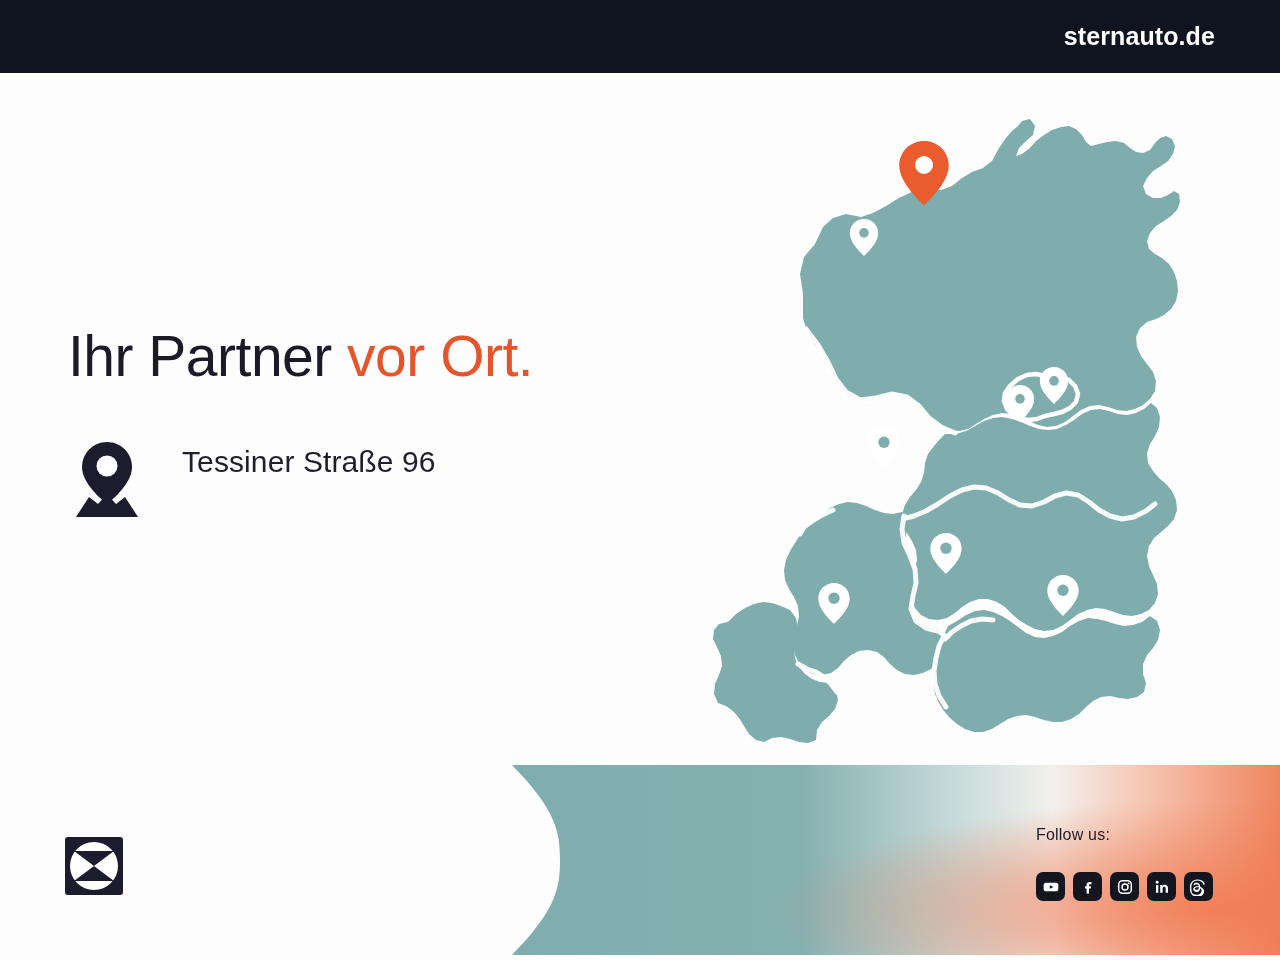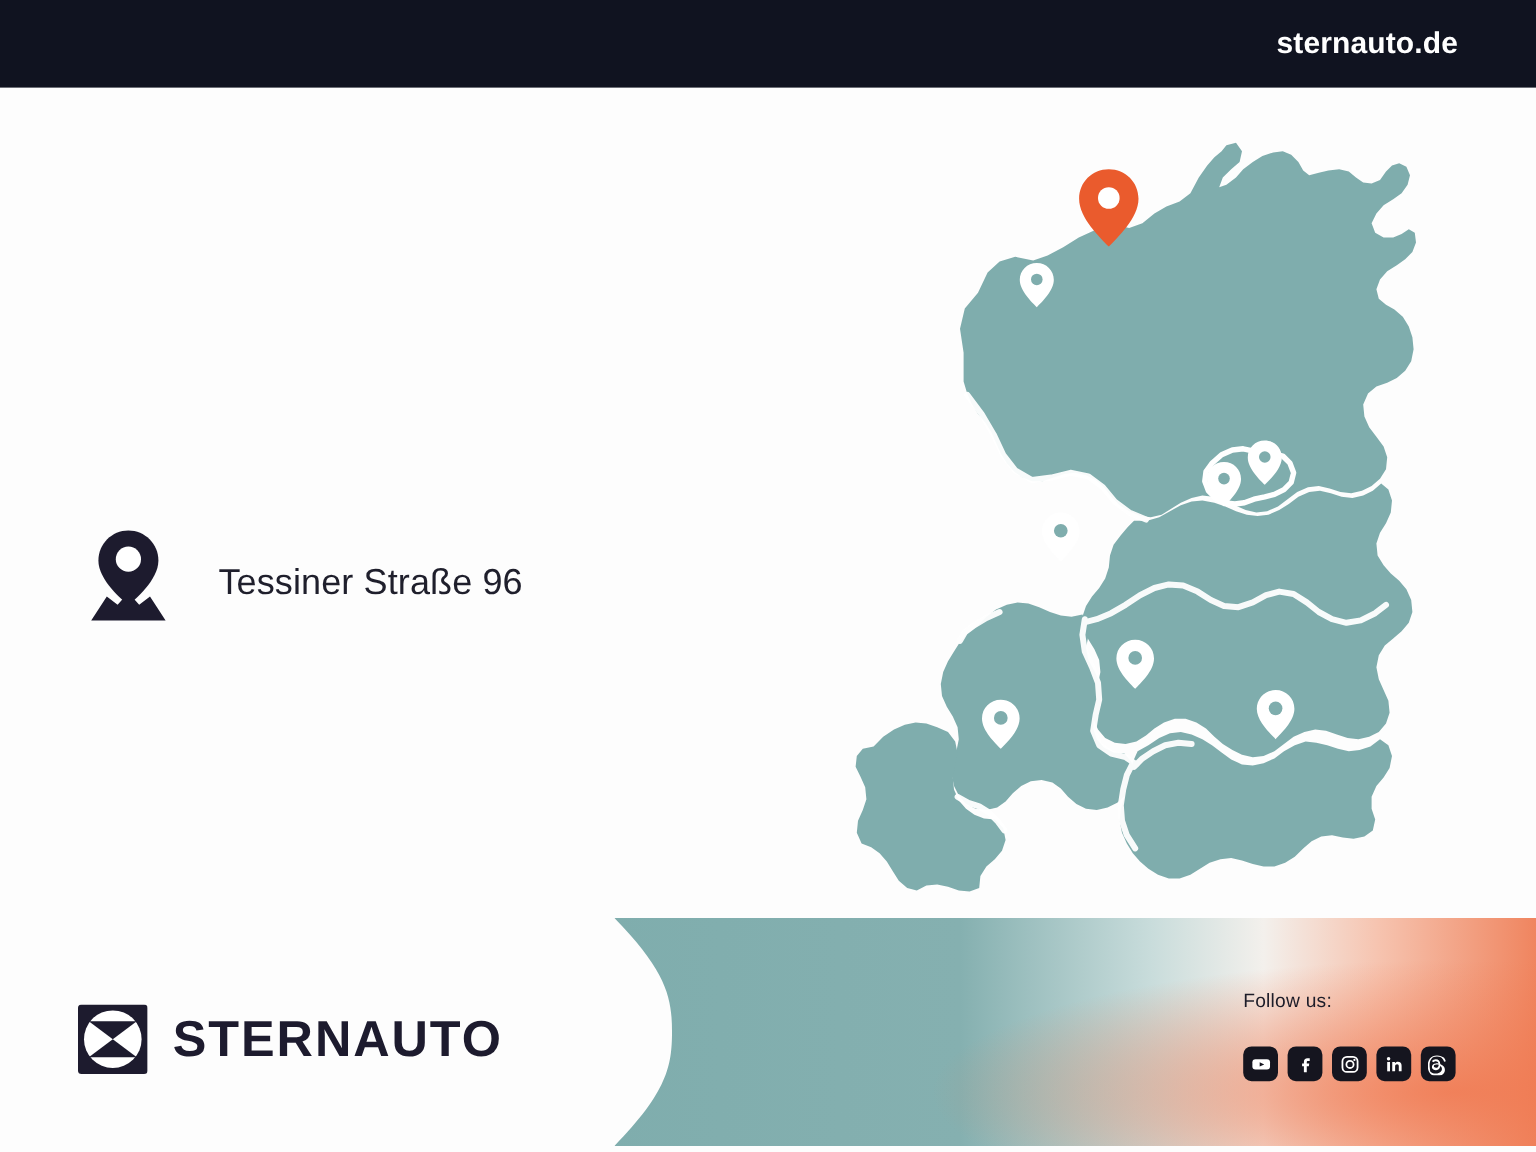--- a/index.html
+++ b/index.html
@@ -69,21 +69,21 @@
     margin-top: 3px;
   }
   #address-lines {
     font-size: 30px;
     line-height: 37px;
     color: #1f1f2c;
     font-weight: 400;
     letter-spacing: 0.1px;
     padding-top: 6px;
   }
-  #address-lines div { white-space: nowrap; margin-top: 24px; }
+  #address-lines div { white-space: nowrap; }
 
   
   #map-wrap {
     position: absolute;
     left: 700px;
     top: 86px;
     width: 520px;
     height: 660px;
   }
   #map-svg { display: block; width: 520px; height: 660px; }
@@ -148,20 +148,23 @@
 </style>
 </head>
 <body>
 
 <div id="page">
 
   <div id="topbar">
     <span id="topbar-url">sternauto.de</span>
   </div>
 
+  <div id="headline">
+    <span class="dark">Ihr Partner</span><span class="accent"> vor Ort.</span>
+  </div>
 
   <div id="address-block">
     <span id="address-pin-icon">
       <svg viewBox="0 0 66 78" width="66" height="78" aria-hidden="true">
         <path d="M33 2 C19.2 2 8 13.2 8 27 c0 16.5 20 33 25 37 c5 -4 25 -20.5 25 -37 C58 13.2 46.8 2 33 2 z" fill="#1d1b2e"></path>
         <circle cx="33" cy="26" r="10.5" fill="#ffffff"></circle>
         <path d="M2 77 L15 57 L24 64 L33 54 L42 64 L51 57 L64 77 Z" fill="#1d1b2e"></path>
       </svg>
     </span>
     <div id="address-lines">
@@ -366,16 +369,15 @@
 
   <div id="brand">
     <span id="brand-mark">
       <svg viewBox="0 0 58 58" width="58" height="58" aria-hidden="true">
         <rect x="0" y="0" width="58" height="58" rx="3" fill="#1d1b2e"></rect>
         <circle cx="29" cy="29" r="24" fill="#ffffff"></circle>
         <path d="M9 14 L49 14 L29 29 Z" fill="#1d1b2e"></path>
         <path d="M9 44 L49 44 L29 29 Z" fill="#1d1b2e"></path>
       </svg>
     </span>
-    <span id="brand-name">STERNAUTO</span>
   </div>
 
 </div>
 
 </body></html>

